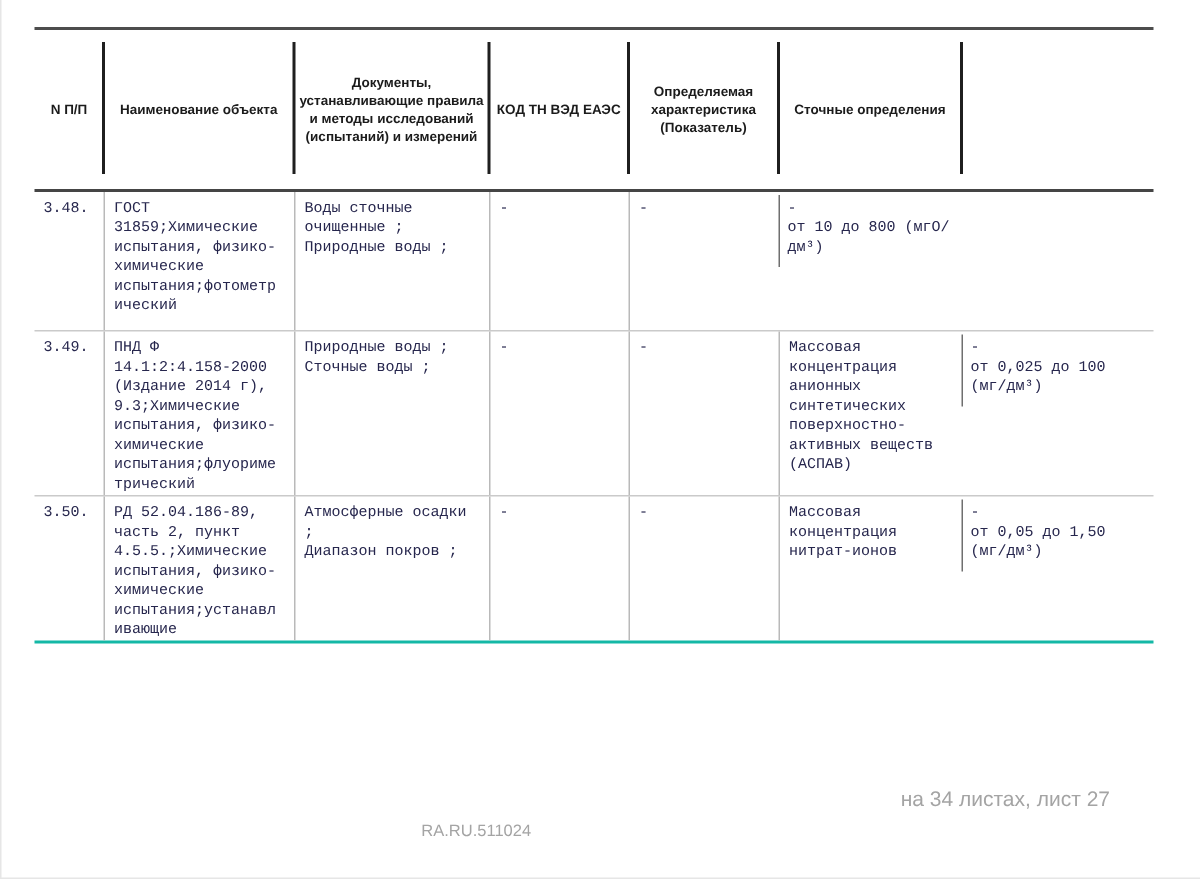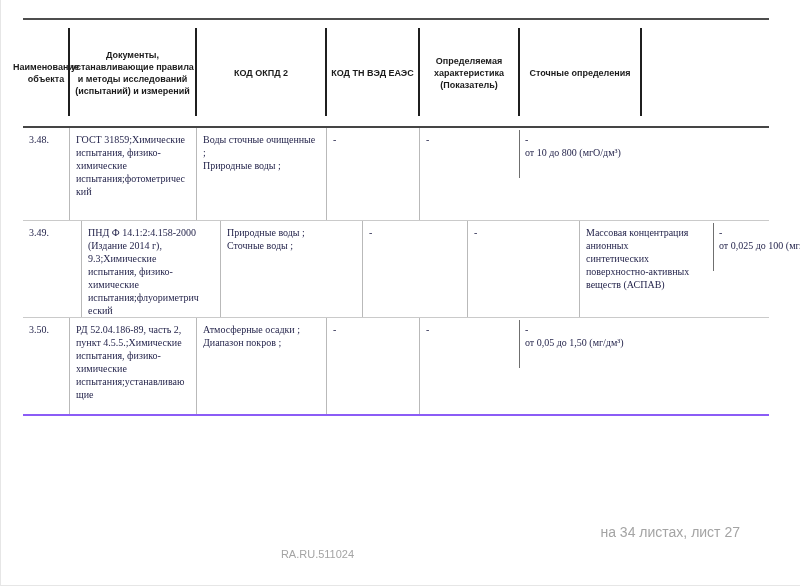--- a/index.html
+++ b/index.html
@@ -29,25 +29,25 @@
     text-align:center;
     font-family:"Liberation Sans",sans-serif;
     font-weight:bold;font-size:9px;line-height:12px;
     color:#1b1b1b;padding:0 2px;box-sizing:border-box;
   }
   .thead .vline{
     position:absolute;top:8px;bottom:10px;width:2px;background:#1f1f1f;
   }
   .vl1{left:45px}.vl2{left:172px}.vl3{left:302px}
   .vl4{left:395px}.vl5{left:495px}.vl6{left:617px}
-  .tbody{border-bottom:2px solid #8b5cf6;}
+  .tbody{border-bottom:2px solid #14b8a6;font-family:Liberation Mono, monospace;}
   .tr{box-sizing:border-box;}
   .tr + .tr{border-top:1px solid #cacaca;}
   .tr:nth-child(1){min-height:92px;}
-  .tr:nth-child(2){min-height:95px;gap:12px;}
+  .tr:nth-child(2){min-height:95px;}
   .tr:nth-child(3){min-height:97px;}
   .td{
     box-sizing:border-box;
     padding:5px 7px 0 6px;
     font-size:10px;line-height:13px;color:#26264d;
     white-space:pre-line;overflow-wrap:break-word;
   }
   .tr > .td:nth-child(n+2):not(:last-child){border-left:1px solid #b9b9b9;}
   .td.range{position:relative;}
   .td.range::before{
@@ -68,26 +68,26 @@
   }
 </style>
 </head>
 <body>
 
 <div class="frame">
 
   <div class="acc-table">
 
     <div class="thead grid7">
+      <div class="th">N П/П</div>
       <div class="th">Наименование объекта</div>
       <div class="th">Документы,
 устанавливающие правила
 и методы исследований
 (испытаний) и измерений</div>
-      <div class="th">КОД ОКПД 2</div>
       <div class="th">КОД ТН ВЭД ЕАЭС</div>
       <div class="th">Определяемая
 характеристика
 (Показатель)</div>
       <div class="th">Сточные определения</div>
       <div class="vline vl1"></div>
       <div class="vline vl2"></div>
       <div class="vline vl3"></div>
       <div class="vline vl4"></div>
       <div class="vline vl5"></div>
@@ -119,20 +119,21 @@
 от 0,025 до 100 (мг/дм³)</div>
       </div>
 
       <div class="tr grid7">
         <div class="td">3.50.</div>
         <div class="td">РД 52.04.186-89, часть 2, пункт 4.5.5.;Химические испытания, физико-химические испытания;устанавливающие</div>
         <div class="td">Атмосферные осадки ;
 Диапазон покров ;</div>
         <div class="td">-</div>
         <div class="td">-</div>
+        <div class="td">Массовая концентрация нитрат-ионов</div>
         <div class="td range">-
 от 0,05 до 1,50 (мг/дм³)</div>
       </div>
 
     </div>
   </div>
 
   <div class="footer-center">RA.RU.511024</div>
   <div class="footer-right">на 34 листах, лист 27</div>
 

